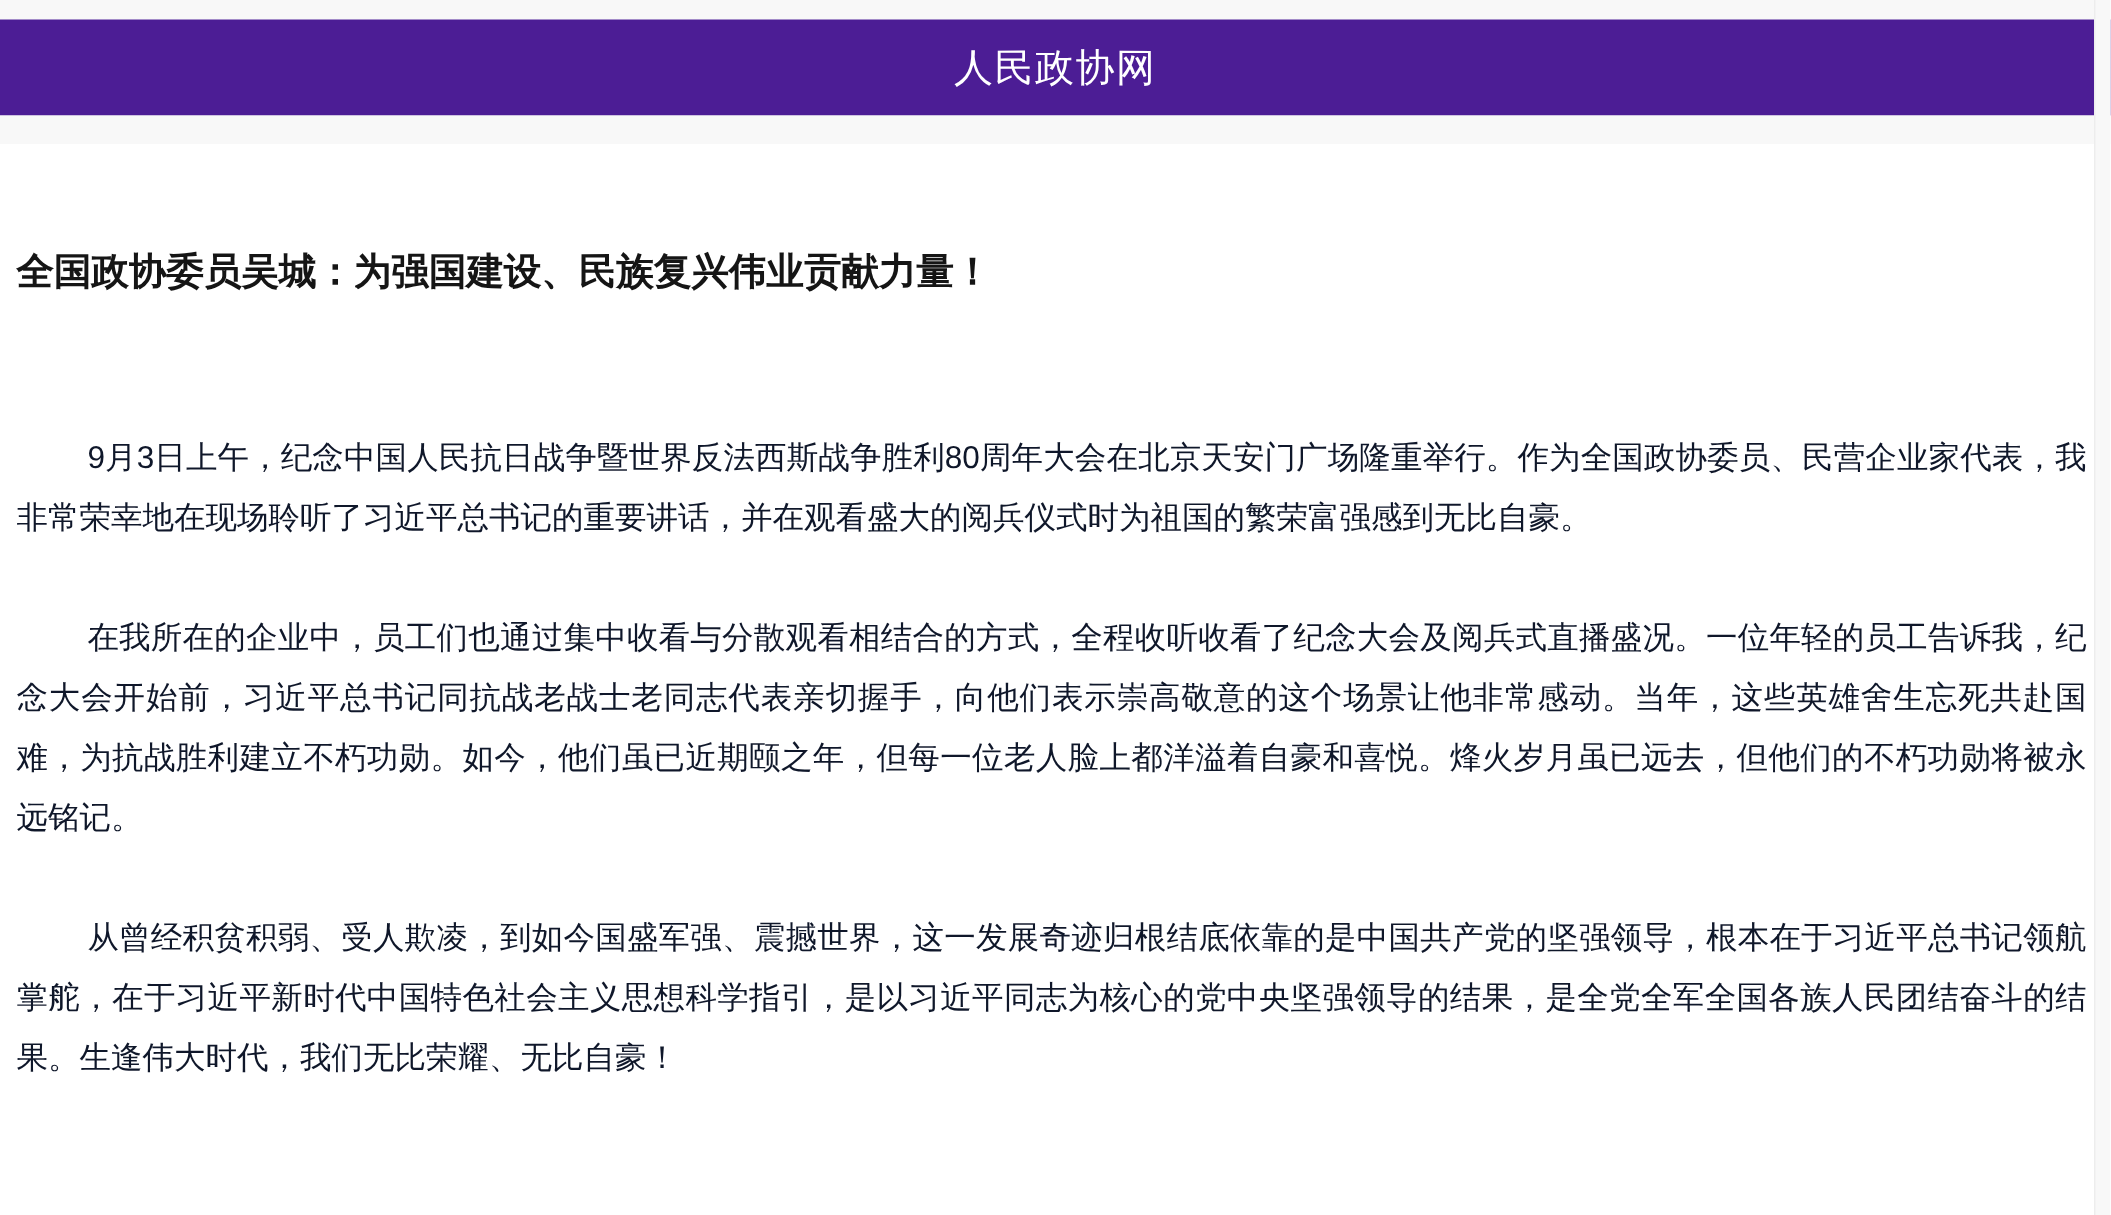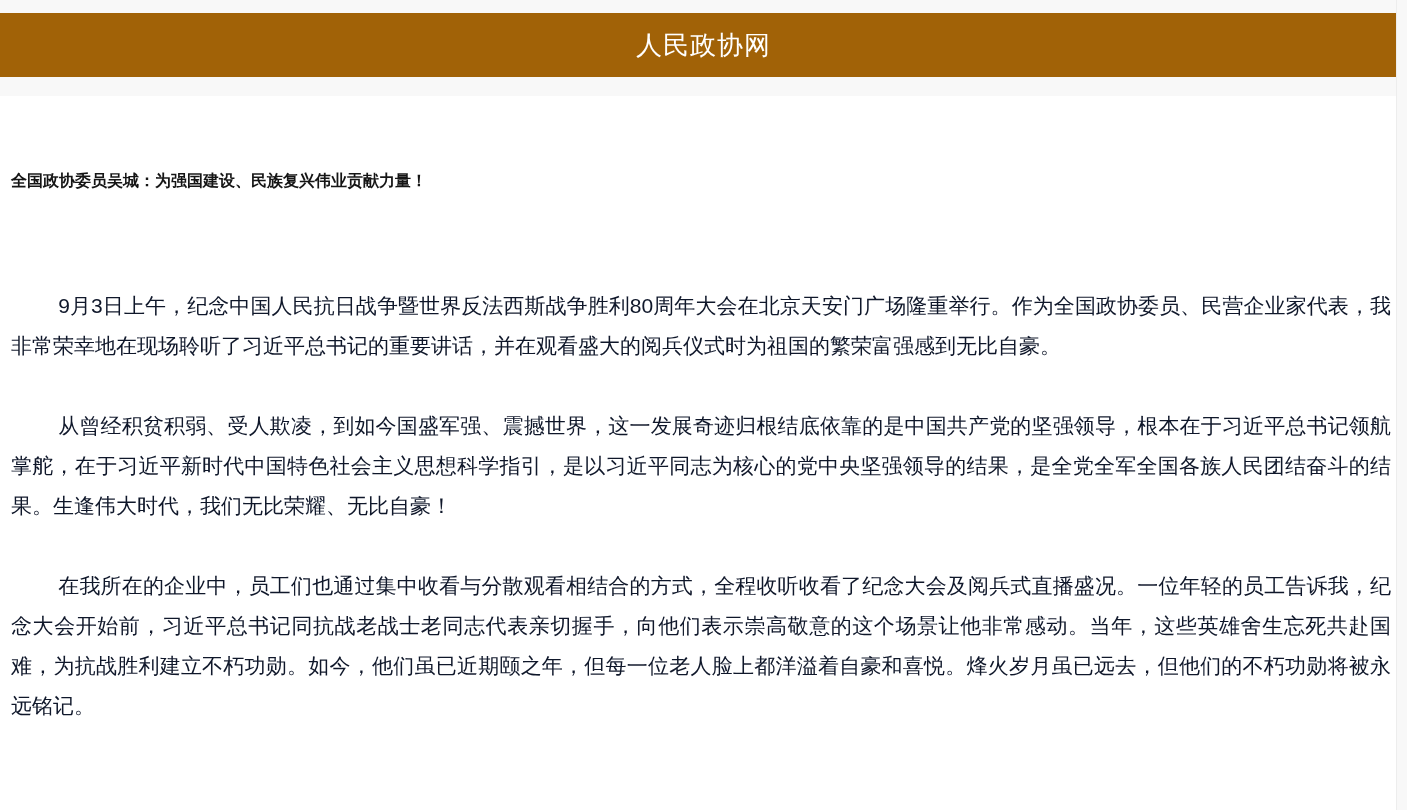--- a/index.html
+++ b/index.html
@@ -13,41 +13,41 @@
     font-family: "Liberation Sans", "DejaVu Sans", sans-serif;
     position: relative;
     overflow: hidden;
   }
   .top-strip {
     height: 13px;
     background: #f8f8f8;
   }
   .banner {
     height: 64px;
-    background: #a16207;
+    background: #4c1d95;
     display: flex;
     align-items: center;
     justify-content: center;
   }
   .banner-title {
     color: #ffffff;
     font-size: 26px;
     letter-spacing: 1px;
     font-weight: 400;
   }
   .sub-strip {
     height: 19px;
     background: #f8f8f8;
   }
   .content {
     padding: 0 16px 0 11px;
   }
   .page-title {
     margin: 70px 0 0 0;
-    font-size: 16px;
+    font-size: 25px;
     line-height: 30px;
     font-weight: 700;
     color: #151515;
   }
   .article {
     margin-top: 90px;
   }
   .article p.para {
     font-size: 21px;
     line-height: 40px;
@@ -75,18 +75,18 @@
   <span class="banner-title">人民政协网</span>
 </header>
 
 <div class="sub-strip"></div>
 
 <main class="content">
   <h1 class="page-title">全国政协委员吴城：为强国建设、民族复兴伟业贡献力量！</h1>
 
   <div class="article">
     <p class="para">9月3日上午，纪念中国人民抗日战争暨世界反法西斯战争胜利80周年大会在北京天安门广场隆重举行。作为全国政协委员、民营企业家代表，我非常荣幸地在现场聆听了习近平总书记的重要讲话，并在观看盛大的阅兵仪式时为祖国的繁荣富强感到无比自豪。</p>
+    <p class="para">在我所在的企业中，员工们也通过集中收看与分散观看相结合的方式，全程收听收看了纪念大会及阅兵式直播盛况。一位年轻的员工告诉我，纪念大会开始前，习近平总书记同抗战老战士老同志代表亲切握手，向他们表示崇高敬意的这个场景让他非常感动。当年，这些英雄舍生忘死共赴国难，为抗战胜利建立不朽功勋。如今，他们虽已近期颐之年，但每一位老人脸上都洋溢着自豪和喜悦。烽火岁月虽已远去，但他们的不朽功勋将被永远铭记。</p>
     <p class="para">从曾经积贫积弱、受人欺凌，到如今国盛军强、震撼世界，这一发展奇迹归根结底依靠的是中国共产党的坚强领导，根本在于习近平总书记领航掌舵，在于习近平新时代中国特色社会主义思想科学指引，是以习近平同志为核心的党中央坚强领导的结果，是全党全军全国各族人民团结奋斗的结果。生逢伟大时代，我们无比荣耀、无比自豪！</p>
-    <p class="para">在我所在的企业中，员工们也通过集中收看与分散观看相结合的方式，全程收听收看了纪念大会及阅兵式直播盛况。一位年轻的员工告诉我，纪念大会开始前，习近平总书记同抗战老战士老同志代表亲切握手，向他们表示崇高敬意的这个场景让他非常感动。当年，这些英雄舍生忘死共赴国难，为抗战胜利建立不朽功勋。如今，他们虽已近期颐之年，但每一位老人脸上都洋溢着自豪和喜悦。烽火岁月虽已远去，但他们的不朽功勋将被永远铭记。</p>
   </div>
 </main>
 
 <div class="right-strip"></div>
 
 </body></html>

